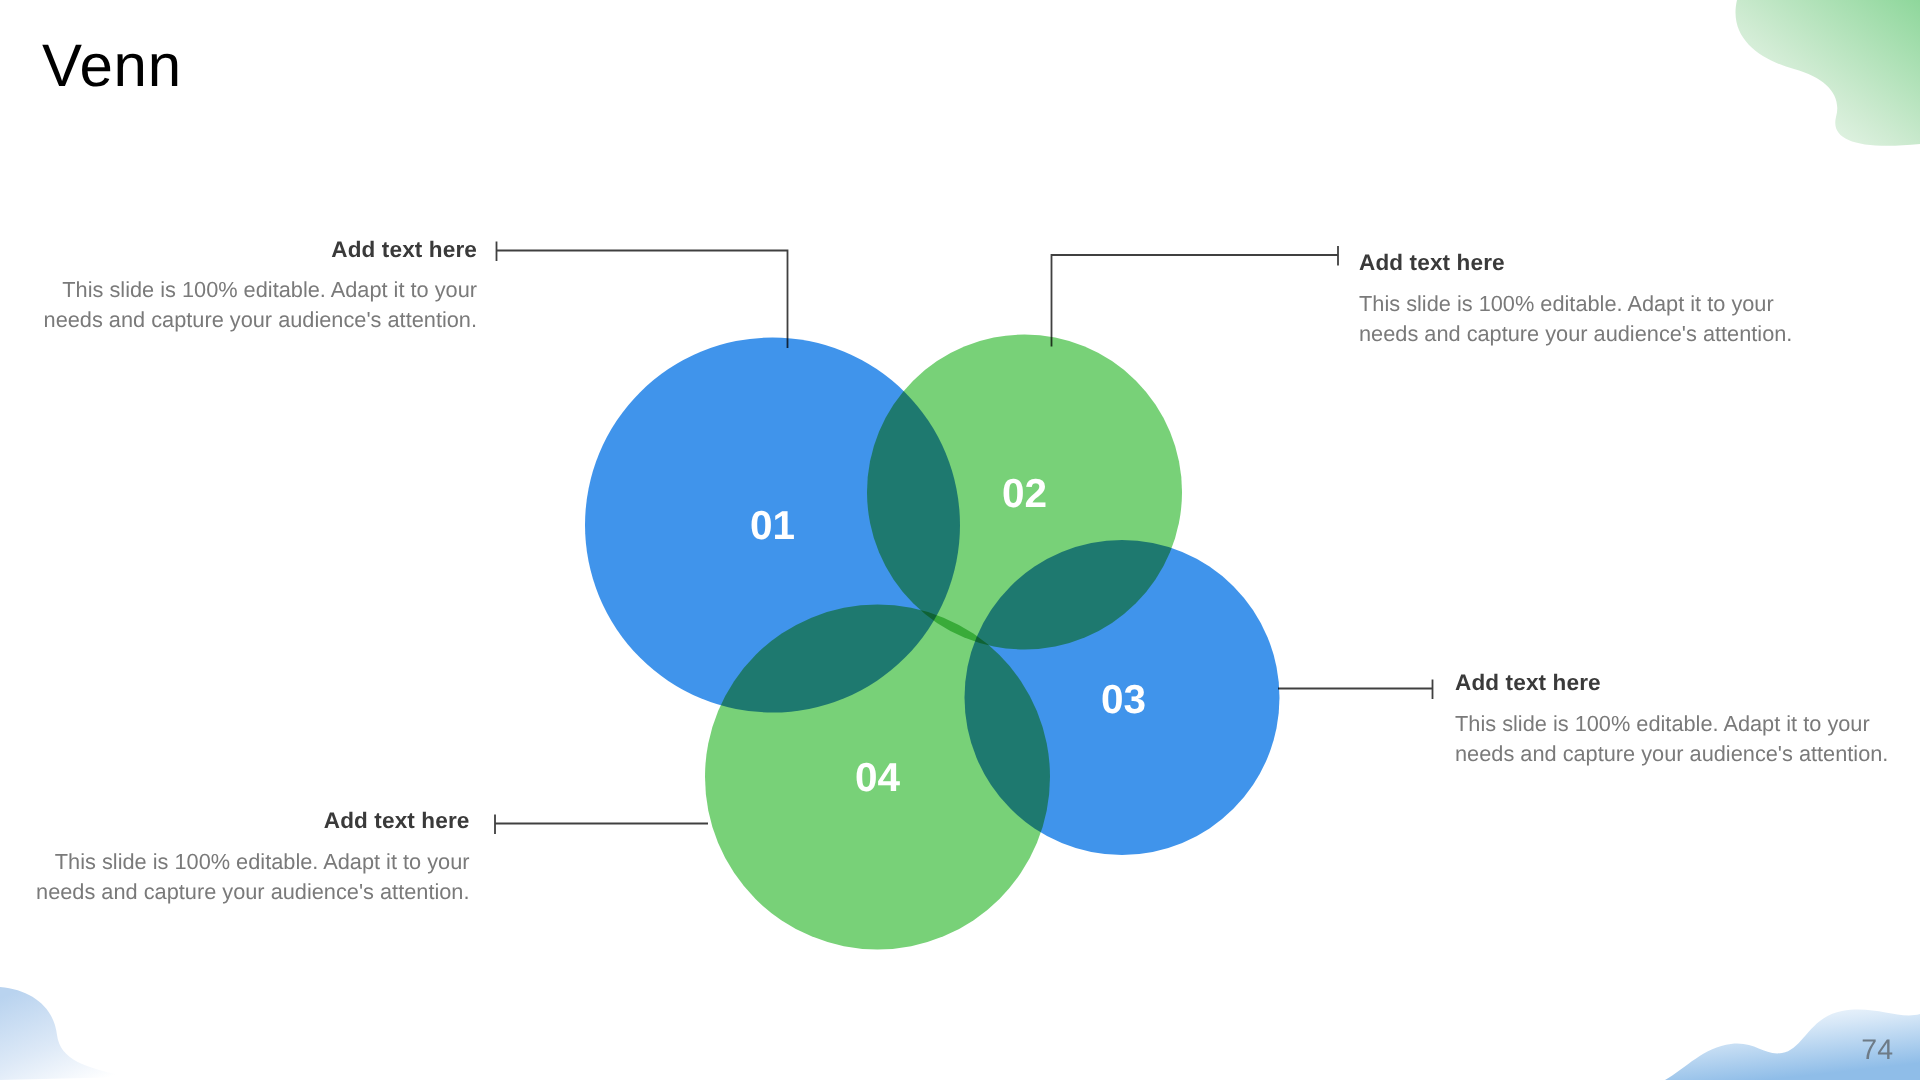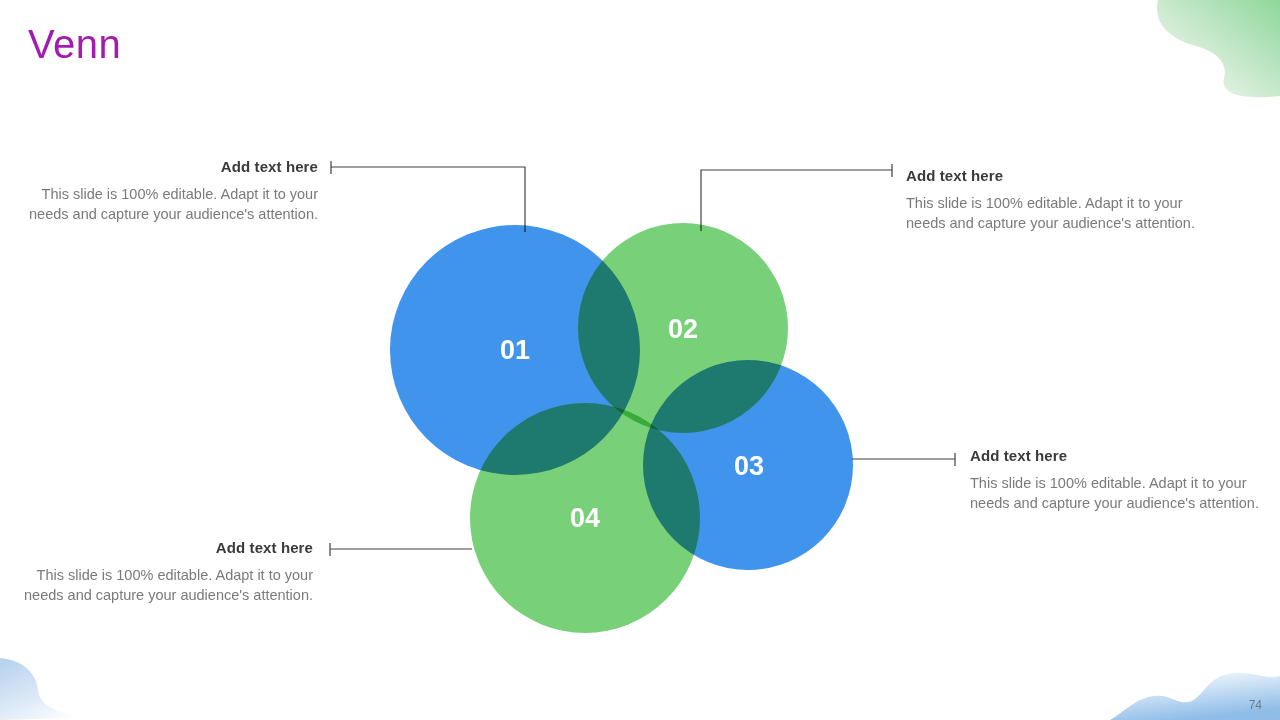--- a/index.html
+++ b/index.html
@@ -25,21 +25,21 @@
   #deco-bottom-right { bottom: 0; right: 0; width: 170px; height: 70px; }
   #deco-bottom-left { bottom: 0; left: 0; width: 170px; height: 70px; }
 
   
   #page-title {
     position: absolute;
     left: 28px;
     top: 22px;
     font-size: 40px;
     font-weight: 300;
-    color: #a21caf;
+    color: #000000;
     letter-spacing: 0.5px;
     line-height: 1.1;
   }
 
   
   #venn-stage {
     position: absolute;
     left: 0;
     top: 0;
     width: 1280px;
@@ -66,21 +66,21 @@
   #callout-01 { left: 13px;  top: 158px; }
   #callout-02 { left: 906px; top: 167px; }
   #callout-03 { left: 970px; top: 447px; }
   #callout-04 { left: 8px;   top: 539px; }
 
   
   #page-number {
     position: absolute;
     right: 18px;
     bottom: 8px;
-    font-size: 12px;
+    font-size: 19px;
     color: #6e7b87;
     margin-top: 47px;
   }
 </style>
 </head>
 <body>
 
 <svg class="deco" id="deco-top-right" viewBox="0 0 180 100" preserveAspectRatio="none">
   <defs>
     <linearGradient id="gradGreen" x1="0" y1="1" x2="1" y2="0">

